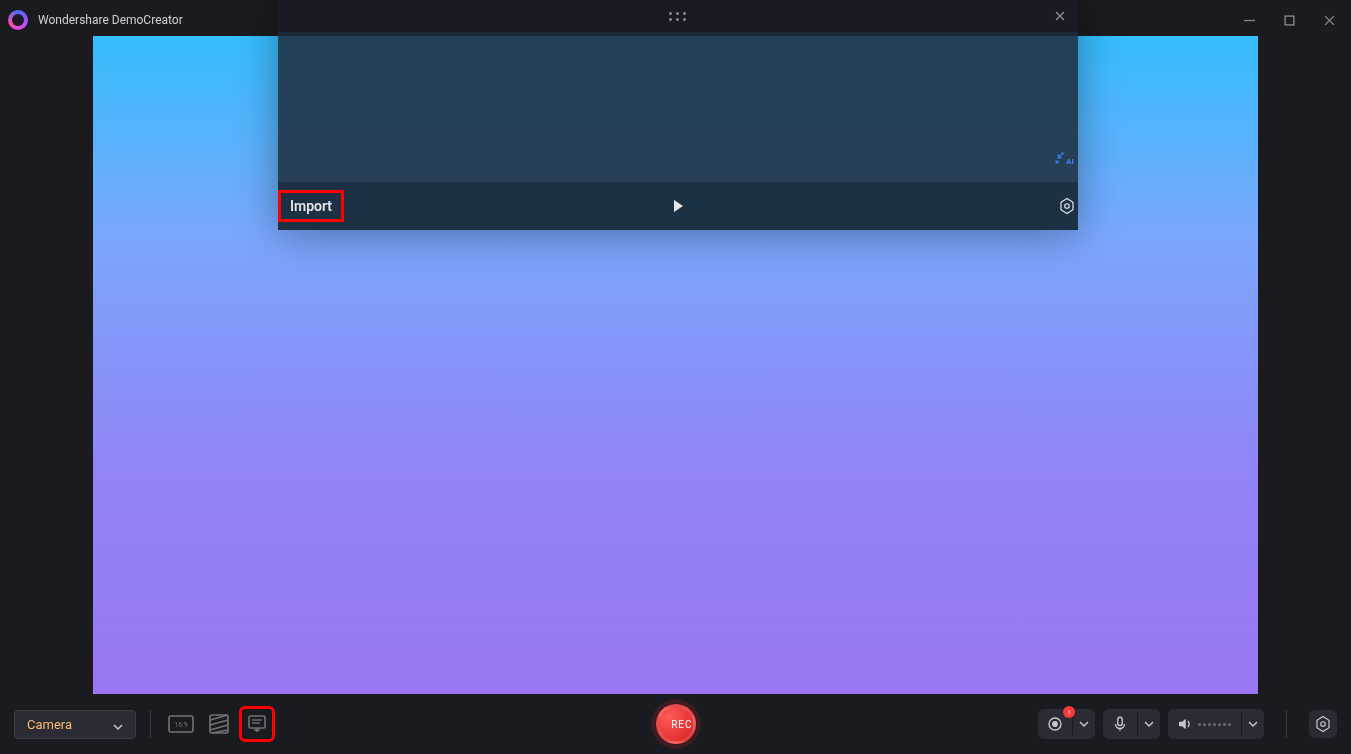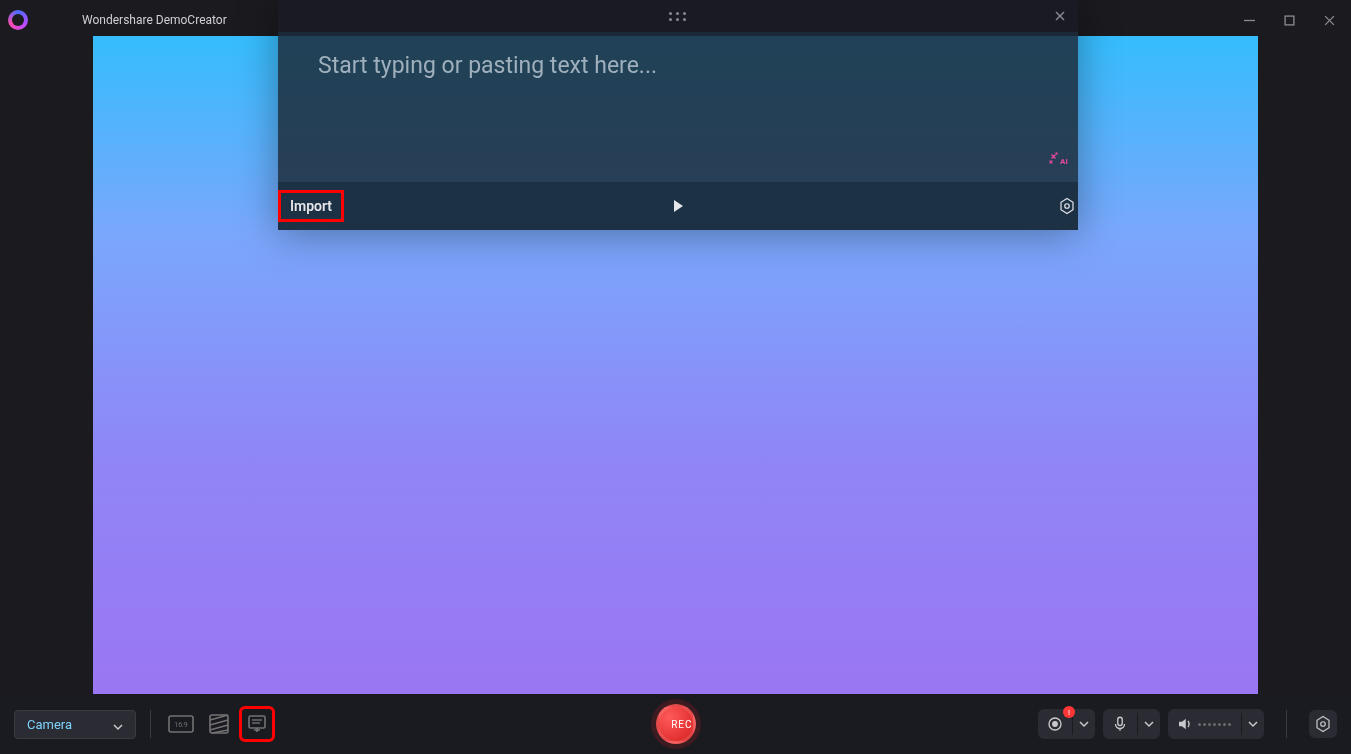--- a/index.html
+++ b/index.html
@@ -14,21 +14,20 @@
   }
 
   
   .title-bar {
     height: 40px;
     background: #1a1a1f;
     display: flex;
     align-items: center;
     padding: 0 8px;
     position: relative;
-    gap: 44px;
   }
   .app-icon {
     width: 20px;
     height: 20px;
     margin-right: 10px;
     background: conic-gradient(from 0deg, #4a6cff, #b84aff, #ff4aaf, #4a6cff);
     border-radius: 50%;
     position: relative;
   }
   .app-icon::after {
@@ -113,23 +112,23 @@
     min-height: 150px;
     padding: 20px 40px;
     position: relative;
   }
   .panel-placeholder {
     font-size: 23px;
     color: #9fb0bc;
   }
   .ai-icon {
     position: absolute;
-    right: 8px;
+    right: 2px;
     bottom: 14px;
-    color: #ec4899;
+    color: #3b82f6;
     cursor: pointer;
   }
   .panel-foot {
     height: 48px;
     background: rgba(20,35,48,0.9);
     display: flex;
     align-items: center;
     padding: 0 2px;
     position: relative;
   }
@@ -171,21 +170,21 @@
   }
   .mode-select {
     display: flex;
     align-items: flex-end;
     gap: 40px;
     background: #2b2b33;
     border: 1px solid #3b3b42;
     border-radius: 4px;
     padding: 6px 12px;
     font-size: 13px;
-    color: #7dd3fc;
+    color: #fdba74;
     cursor: pointer;
     min-width: 122px;
     justify-content: space-between;
   }
   .divider {
     width: 1px;
     height: 28px;
     background: #3a3a42;
     margin: 0 14px;
   }
@@ -308,21 +307,20 @@
         <span></span>
     </div>
     <div class="panel-close">
       <svg width="10" height="10" viewBox="0 0 10 10">
           <line x1="1" y1="1" x2="9" y2="9" stroke="currentColor" stroke-width="1.4"></line>
           <line x1="9" y1="1" x2="1" y2="9" stroke="currentColor" stroke-width="1.4"></line>
         </svg>
     </div>
   </div>
   <div class="panel-body">
-    <div class="panel-placeholder">Start typing or pasting text here...</div>
     <div class="ai-icon">
       <svg width="22" height="16" viewBox="0 0 22 16">
         <path d="M4 3 L7 6 M7 3 L4 6" stroke="currentColor" stroke-width="1.5" stroke-linecap="round"></path>
         <path d="M2 9 L4 11 M4 9 L2 11" stroke="currentColor" stroke-width="1.2" stroke-linecap="round"></path>
         <path d="M8 1 L9 2 M9 1 L8 2" stroke="currentColor" stroke-width="1.2" stroke-linecap="round"></path>
         <text x="12" y="12" font-size="8" fill="currentColor" font-weight="700">AI</text>
       </svg>
     </div>
   </div>
   <div class="panel-foot">

